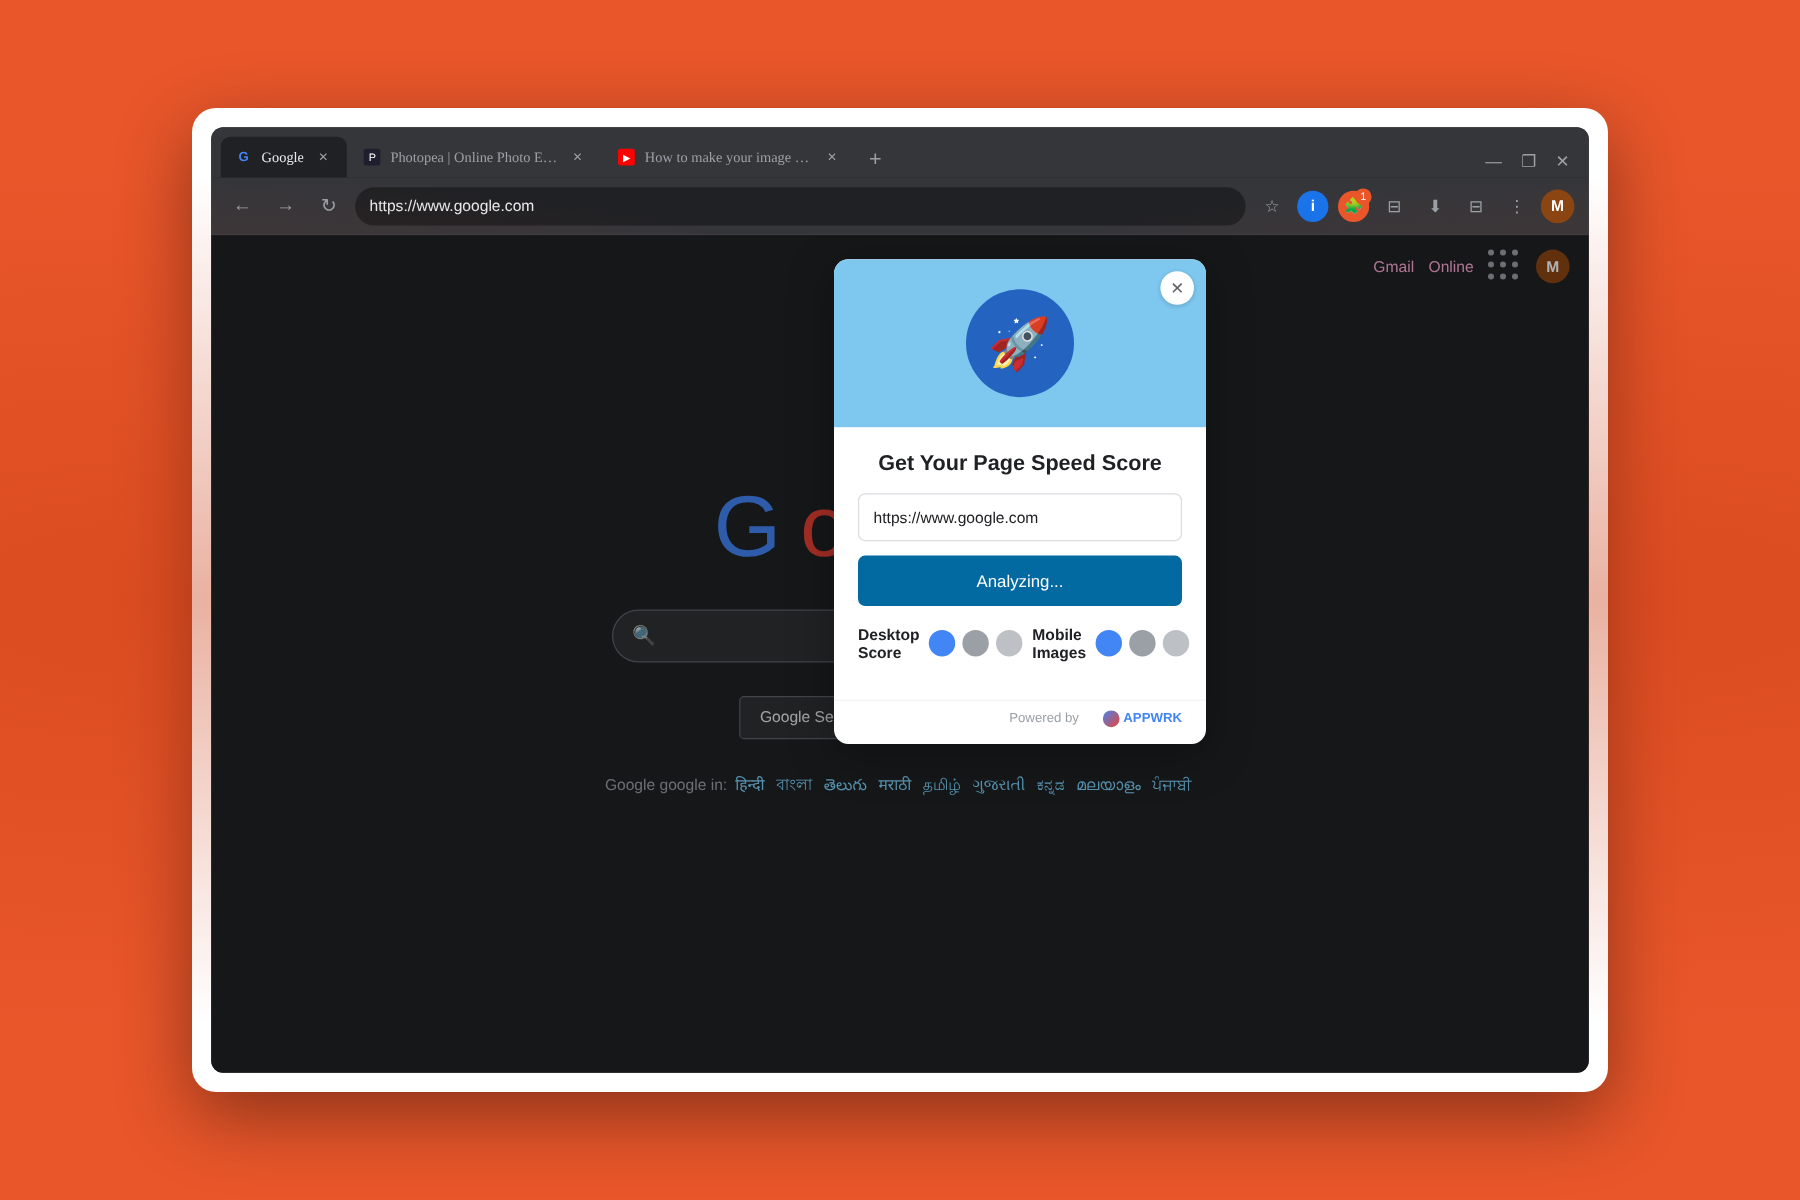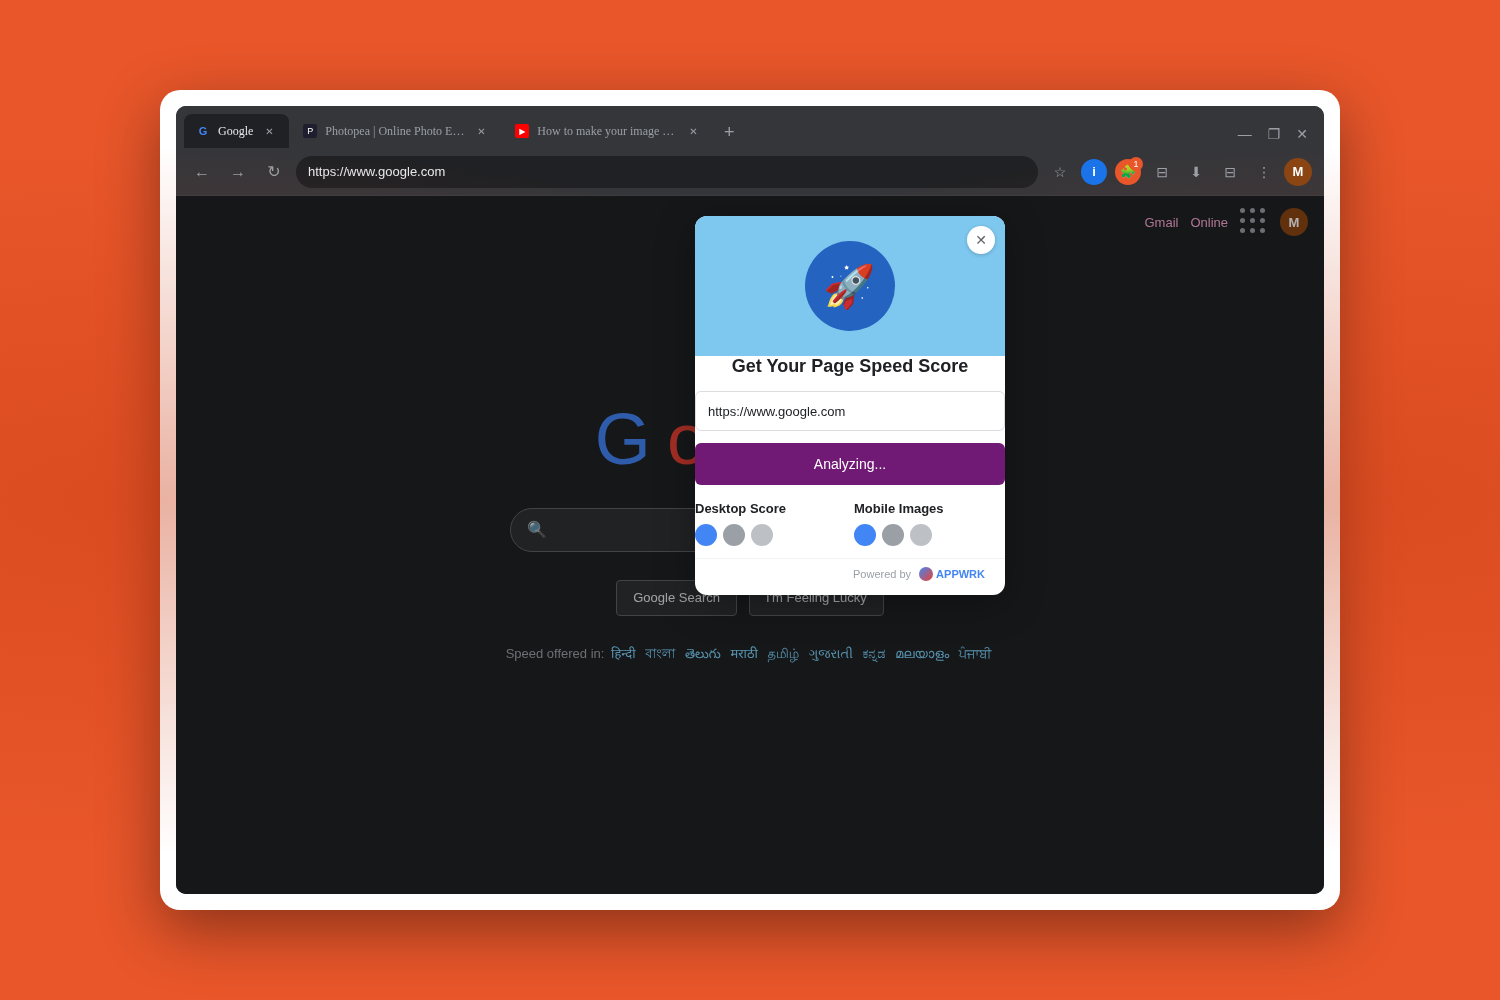--- a/index.html
+++ b/index.html
@@ -435,20 +435,21 @@
       align-items: center;
       justify-content: center;
       cursor: pointer;
       font-size: 14px;
       color: #5f6368;
       border: none;
       box-shadow: 0 1px 4px rgba(0,0,0,0.2);
     }
 
     .popup-body {
+      padding: 20px;
     }
 
     .popup-title {
       font-size: 18px;
       font-weight: 700;
       color: #202124;
       text-align: center;
       margin-bottom: 14px;
     }
 
@@ -460,40 +461,40 @@
       padding: 0 12px;
       font-size: 13px;
       color: #202124;
       outline: none;
       margin-bottom: 12px;
     }
 
     .popup-analyze-btn {
       width: 100%;
       height: 42px;
-      background: #701a75;
+      background: #0369a1;
       border: none;
       border-radius: 6px;
       color: white;
       font-size: 14px;
       font-weight: 500;
       cursor: pointer;
       margin-bottom: 16px;
     }
 
     .popup-scores {
       display: grid;
       grid-template-columns: 1fr 1fr;
       gap: 8px;
       margin-bottom: 12px;
     }
 
     .score-section {
       display: flex;
-      flex-direction: column;
+      flex-direction: row;
       gap: 8px;
     }
 
     .score-label {
       font-size: 13px;
       font-weight: 600;
       color: #202124;
     }
 
     .score-dots {
@@ -510,21 +511,21 @@
 
     .dot-blue { background: #4285f4; }
     .dot-gray { background: #9aa0a6; }
     .dot-dark-gray { background: #bdc1c6; }
 
     .popup-footer {
       display: flex;
       align-items: center;
       justify-content: flex-end;
       padding: 8px 20px 14px;
-      gap: 8px;
+      gap: 20px;
       border-top: 1px solid #f1f3f4;
     }
 
     .powered-by-text {
       font-size: 11px;
       color: #9aa0a6;
     }
 
     .appwrk-logo {
       font-size: 11px;
@@ -646,21 +647,21 @@
             <div class="lens-circle"></div>
           </div>
         </div>
 
         <div class="search-buttons">
           <button class="search-btn">Google Search</button>
           <button class="search-btn">I'm Feeling Lucky</button>
         </div>
 
         <div class="google-offered">
-          <span>Speed offered in:</span>
+          <span>Google google in:</span>
           <a href="#">हिन्दी</a>
           <a href="#">বাংলা</a>
           <a href="#">తెలుగు</a>
           <a href="#">मराठी</a>
           <a href="#">தமிழ்</a>
           <a href="#">ગુજરાતી</a>
           <a href="#">ಕನ್ನಡ</a>
           <a href="#">മലയാളം</a>
           <a href="#">ਪੰਜਾਬੀ</a>
         </div>

